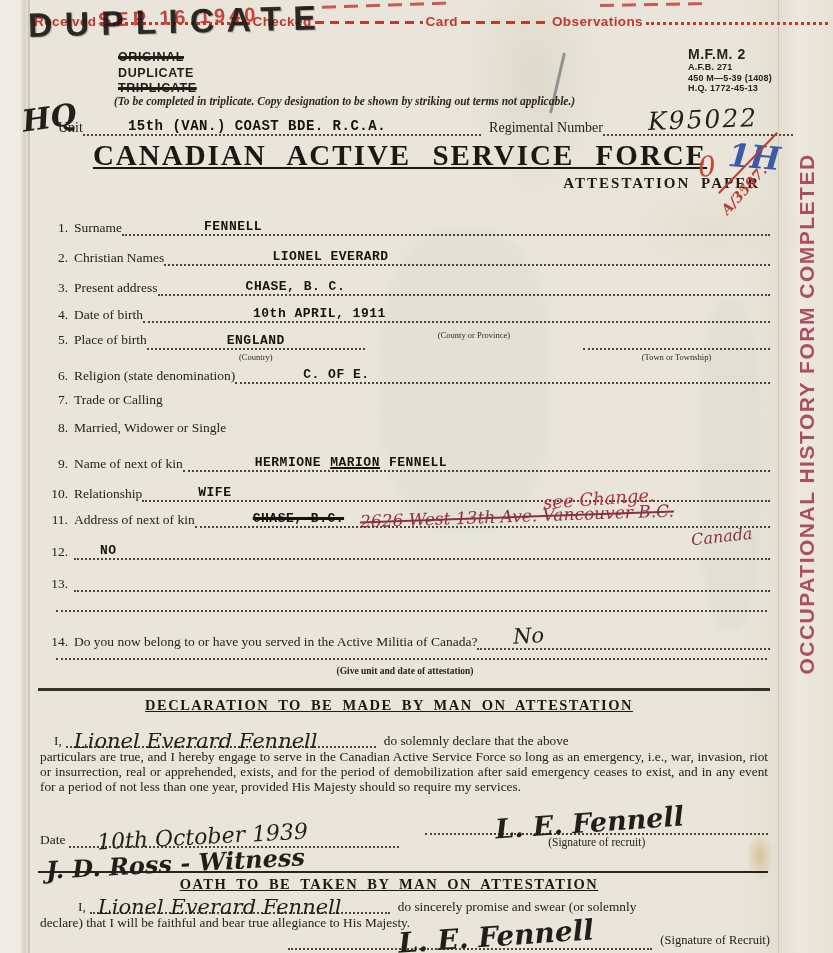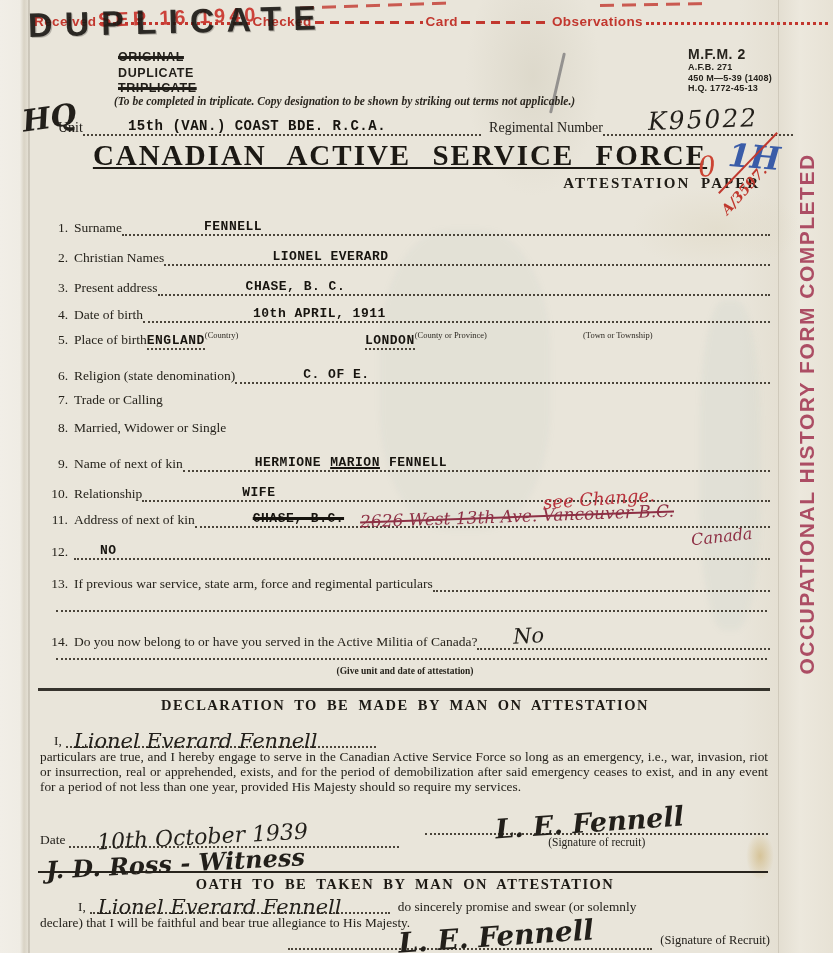--- a/index.html
+++ b/index.html
@@ -46,35 +46,35 @@
   .subtitle{position:absolute;left:40px;width:720px;top:175px;text-align:right;
     font:700 15px "Liberation Serif",serif;letter-spacing:2px;word-spacing:5px;color:#1f1c16;}
   .redzero{position:absolute;left:698px;top:150px;font:italic 28px "DejaVu Serif",serif;color:#cc4433;transform:rotate(-6deg);}
   .bluemark{position:absolute;left:728px;top:138px;font:italic 700 32px "DejaVu Serif",serif;color:#3a5ca8;transform:rotate(5deg);}
   .reddiag{position:absolute;left:714px;top:182px;color:#c0392f;font:italic 700 14px "DejaVu Serif",serif;transform:rotate(-48deg);white-space:nowrap;}
   .redslash{position:absolute;left:706px;top:162px;width:84px;height:2px;background:#c0392f;transform:rotate(-46deg);}
   .pencilmark{position:absolute;left:556px;top:52px;width:3px;height:62px;background:rgba(70,70,78,.5);transform:rotate(13deg);border-radius:2px;}
   
   .frow{position:absolute;left:40px;width:730px;display:flex;align-items:flex-end;font-size:13.5px;color:#26231c;}
   .fnum{width:28px;text-align:right;padding-right:6px;}
-  .seg{display:flex;flex-direction:row;}
+  .seg{display:flex;flex-direction:column;}
   .segline{border-bottom:2px dotted #4a443a;height:20px;display:flex;align-items:flex-end;justify-content:center;}
   .sub{font-size:8.5px;text-align:center;padding-top:2px;color:#2e2a23;}
   .und{text-decoration:underline;text-decoration-thickness:2px;margin-top:28px;}
   .struck3{text-decoration:line-through;text-decoration-thickness:3px;}
   .maroon{color:#8e3045;}
   .struckm{text-decoration:line-through;text-decoration-thickness:2px;text-decoration-color:#8e3045;
     font-size:17px;white-space:nowrap;transform:rotate(-2deg);display:inline-block;}
   .rednote{position:absolute;right:115px;top:-18px;color:#b8323c;font-size:18px;white-space:nowrap;transform:rotate(-4deg);}
   .canadanote{position:absolute;right:18px;bottom:-18px;color:#8e3045;font-size:16px;transform:rotate(-6deg);}
   .giveunit{position:absolute;left:40px;width:730px;top:666px;text-align:center;font:700 9.5px "Liberation Serif",serif;color:#26231c;}
   
   .sectrule{position:absolute;left:38px;width:732px;top:688px;height:3px;background:#1d1a15;opacity:.88;}
-  .secthead{position:absolute;left:40px;width:730px;text-align:center;
-    font:700 14.5px "Liberation Serif",serif;letter-spacing:1.5px;word-spacing:4px;color:#1d1a15;}
+  .secthead{position:absolute;left:24px;width:730px;text-align:center;
+    font:700 14.5px "Liberation Serif",serif;letter-spacing:1.5px;word-spacing:4px;color:#1d1a15;text-decoration:underline;}
   .para{position:absolute;left:40px;width:728px;font-size:13.3px;line-height:15.2px;text-align:justify;color:#24211b;}
   .dline1{display:flex;align-items:flex-end;height:24px;margin-bottom:1px;}
   .dprefix{padding-left:14px;}
   .dname{flex:0 0 310px;border-bottom:2px dotted #4a443a;height:24px;position:relative;margin-left:4px;}
   .dname .script{position:absolute;bottom:-3px;left:8px;font-size:21px;white-space:nowrap;}
   .dsuffix{flex:1;padding-left:8px;white-space:nowrap;}
   .daterow{position:absolute;left:40px;width:728px;top:820px;display:flex;align-items:flex-end;height:28px;font-size:13.5px;}
   .dateentry{flex:0 0 330px;border-bottom:2px dotted #4a443a;position:relative;height:28px;margin-left:4px;}
   .datescript{position:absolute;left:28px;bottom:-3px;font-size:22px;white-space:nowrap;transform:rotate(-3deg);}
   .gap{flex:0 0 26px;}
@@ -194,23 +194,20 @@
   <div class="frow" style="top:328px;align-items:flex-start">
     <span class="fnum" style="padding-top:4px">5.</span>
     <span class="flabel" style="padding-top:4px">Place of birth</span>
     <span class="seg" style="flex:1.05">
       <span class="segline">
         <span class="typed">ENGLAND</span>
       </span>
       <span class="sub">(Country)</span>
     </span>
     <span class="seg" style="flex:1.05">
-      <span class="segline">
-        <span class="typed">LONDON</span>
-      </span>
       <span class="sub">(County or Province)</span>
     </span>
     <span class="seg" style="flex:0.9">
       <span class="segline"></span>
       <span class="sub">(Town or Township)</span>
     </span>
   </div>
 
   <div class="frow" style="top:362px">
     <span class="fnum">6.</span>
@@ -237,21 +234,21 @@
       <span class="typed" style="margin-left:72px">HERMIONE</span>
       <span class="typed und" style="margin-left:9px">MARION</span>
       <span class="typed" style="margin-left:9px">FENNELL</span>
     </span>
   </div>
 
   <div class="frow" style="top:480px">
     <span class="fnum">10.</span>
     <span class="flabel">Relationship</span>
     <span class="fentry">
-      <span class="typed" style="margin-left:100px">WIFE</span>
+      <span class="typed" style="margin-left:56px">WIFE</span>
     </span>
   </div>
 
   <div class="frow" style="top:506px;position:absolute">
     <span class="fnum">11.</span>
     <span class="flabel">Address of next of kin</span>
     <span class="fentry">
       <span class="typed struck3" style="margin-left:58px">CHASE, B.C.</span>
       <span class="script maroon struckm" style="margin-left:16px">2626 West 13th Ave. Vancouver B.C.</span>
     </span>
@@ -261,21 +258,20 @@
 
   <div class="frow" style="top:538px">
     <span class="fnum">12.</span>
     <span class="fentry">
       <span class="typed" style="margin-left:26px">NO</span>
     </span>
   </div>
 
   <div class="frow" style="top:570px">
     <span class="fnum">13.</span>
-    <span class="flabel">If previous war service, state arm, force and regimental particulars</span>
     <span class="fentry"></span>
   </div>
   <div class="dotline" style="left:56px;right:66px;top:610px"></div>
 
   <div class="frow" style="top:628px">
     <span class="fnum">14.</span>
     <span class="flabel">Do you now belong to or have you served in the Active Militia of Canada?</span>
     <span class="fentry">
       <span class="script" style="font-size:21px;margin-left:36px;transform:rotate(-3deg)">No</span>
     </span>
@@ -284,20 +280,21 @@
   <div class="giveunit">(Give unit and date of attestation)</div>
 
   <div class="sectrule"></div>
   <div class="secthead" style="top:697px">DECLARATION TO BE MADE BY MAN ON ATTESTATION</div>
   <div class="para" style="top:724px">
     <div class="dline1">
       <span class="dprefix">I,</span>
       <span class="dname">
         <span class="script">Lionel Everard Fennell</span>
       </span>
+      <span class="dsuffix">do solemnly declare that the above</span>
     </div>
     <div>particulars are true, and I hereby engage to serve in the Canadian Active Service Force so long as an emergency, i.e., war, invasion, riot or insurrection, real or apprehended, exists, and for the period of demobilization after said emergency ceases to exist, and in any event for a period of not less than one year, provided His Majesty should so require my services.</div>
   </div>
 
   <div class="daterow">
     <span class="flabel">Date</span>
     <span class="dateentry">
       <span class="script datescript">10th October 1939</span>
     </span>
     <span class="gap"></span>

